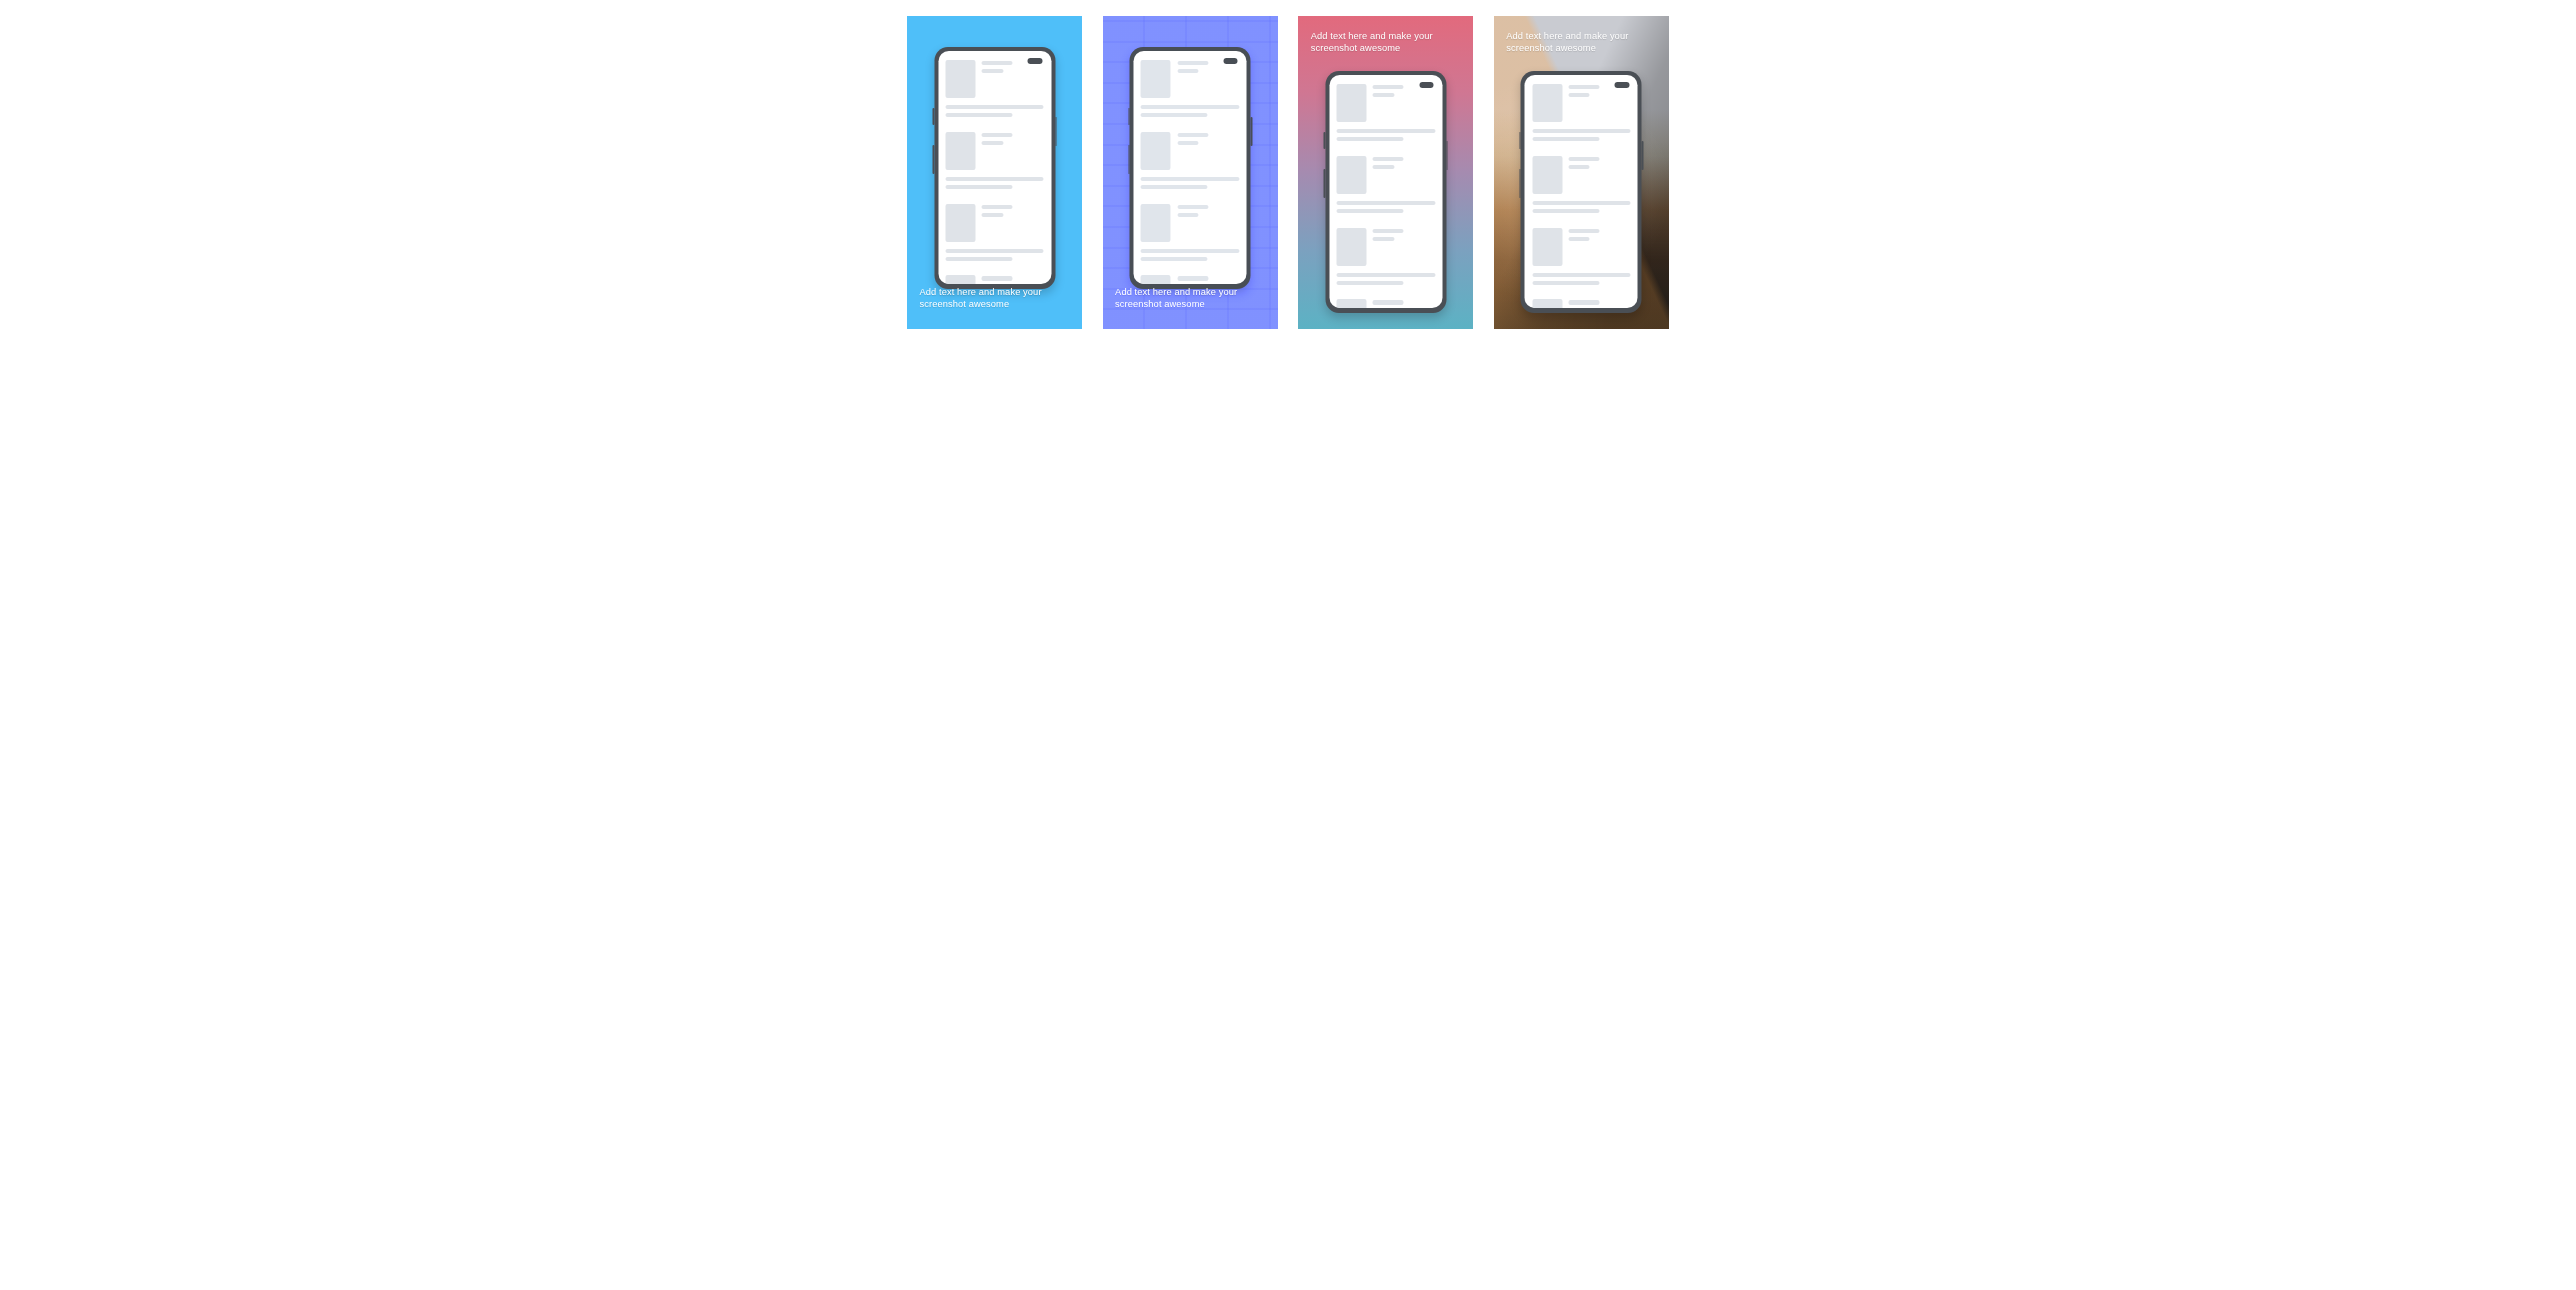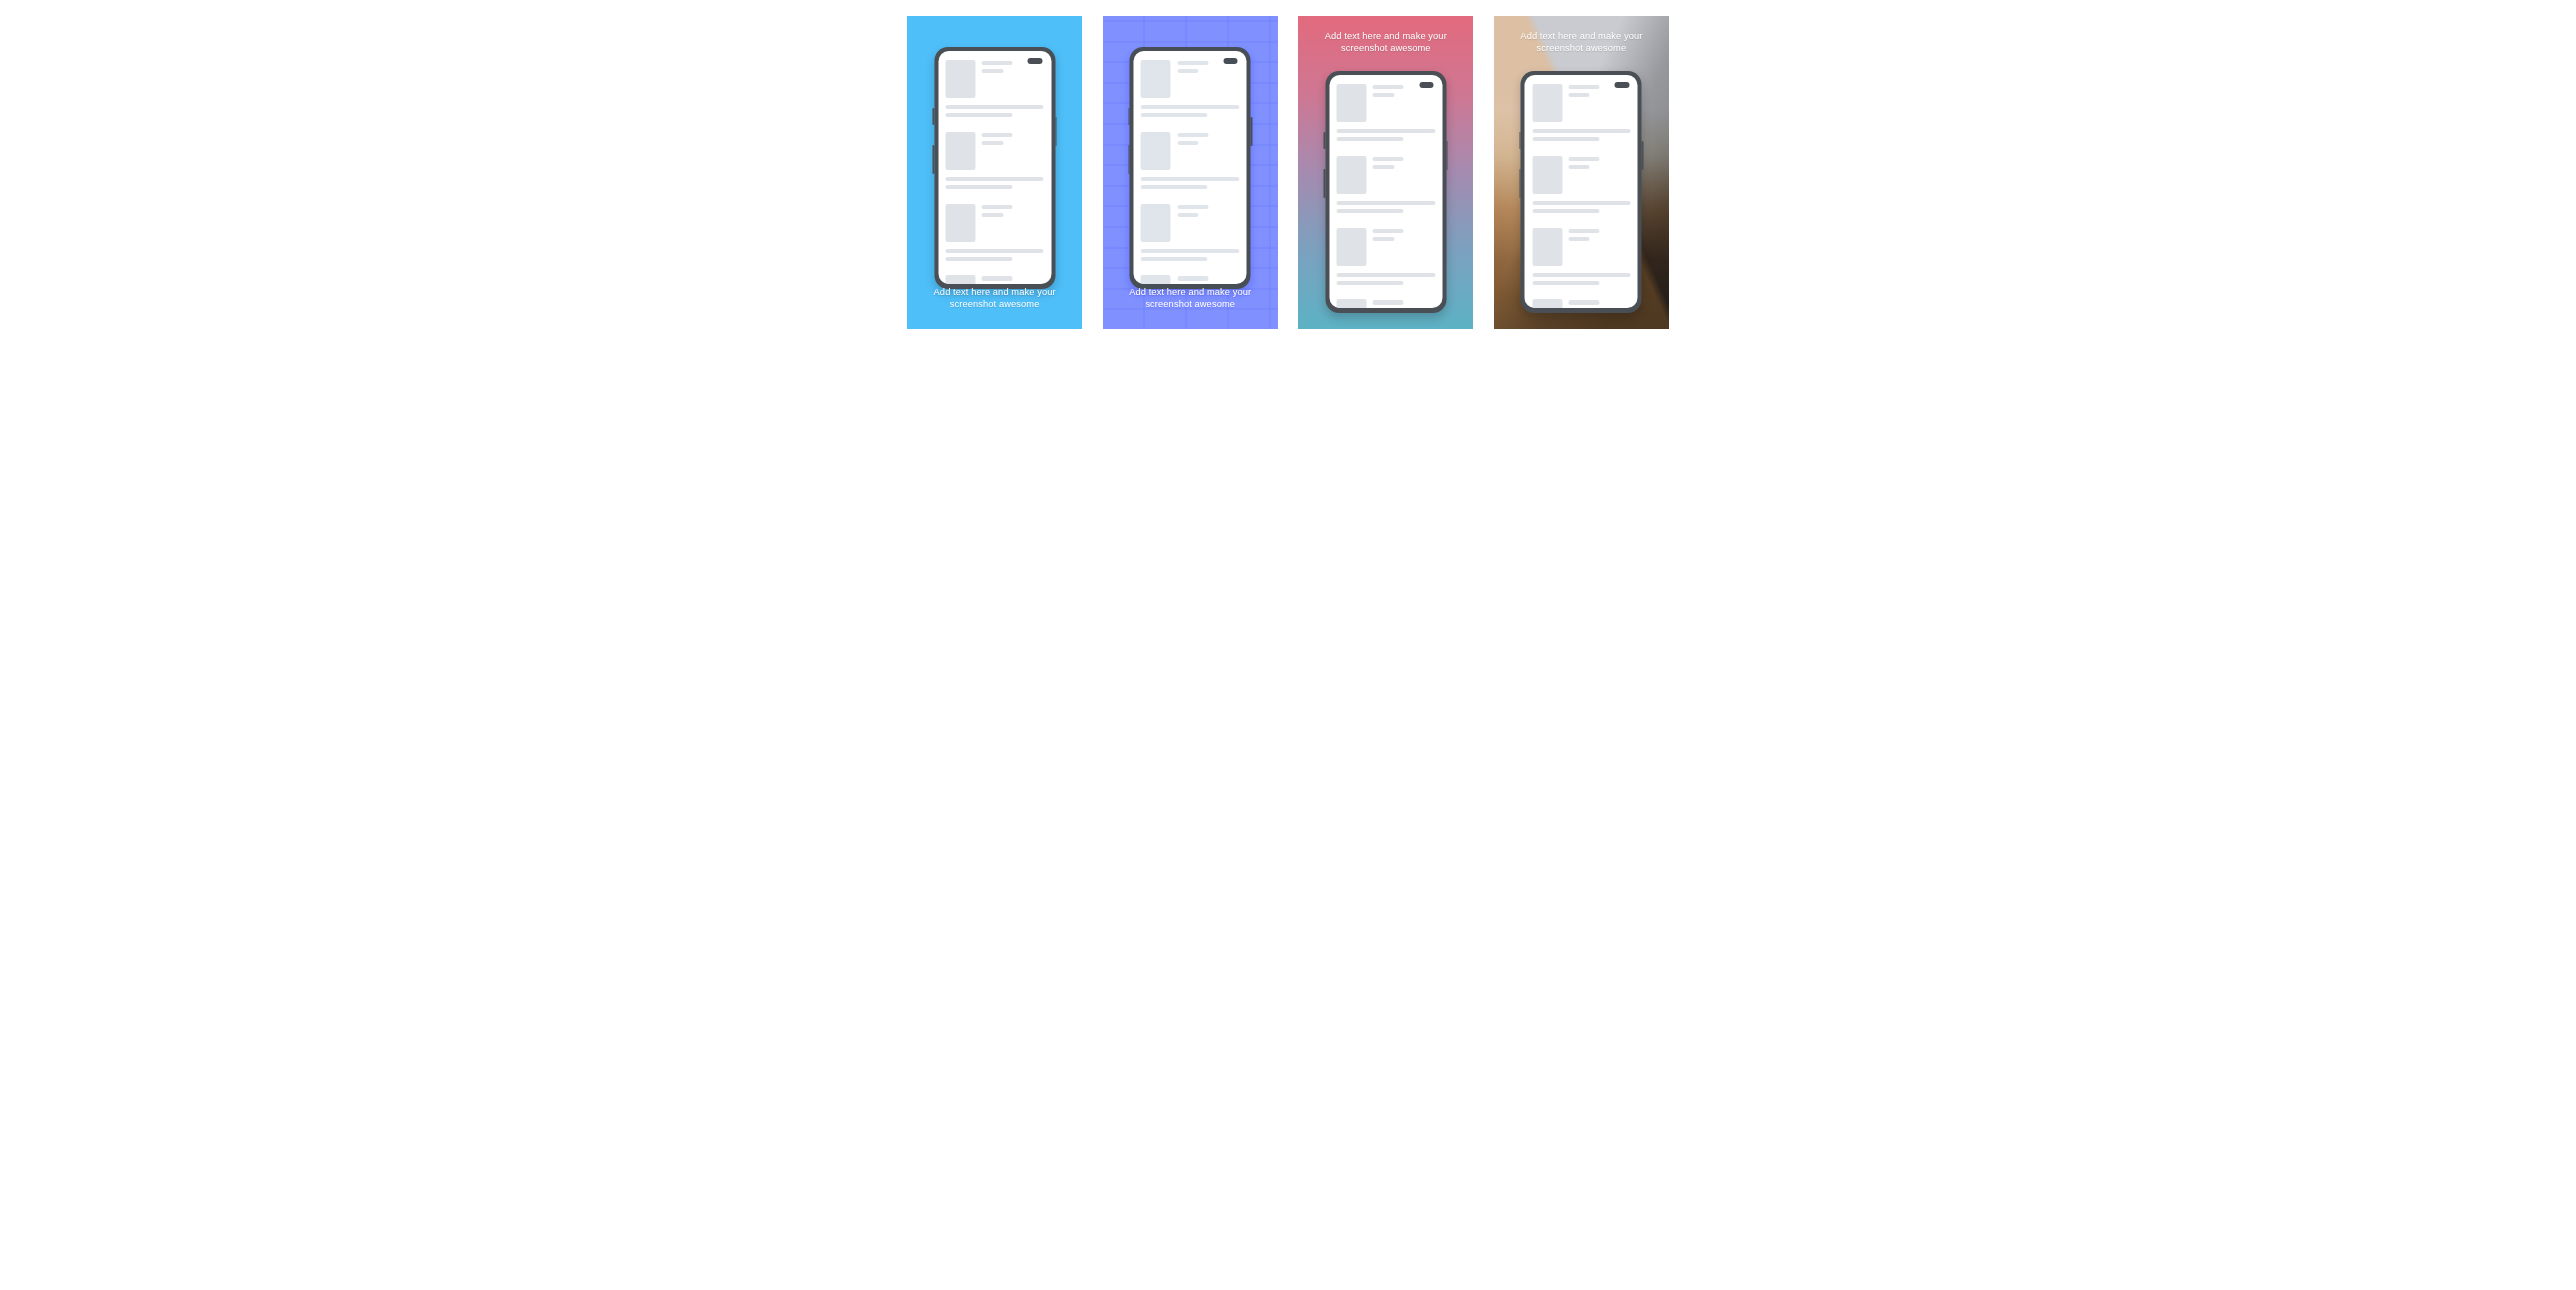--- a/index.html
+++ b/index.html
@@ -22,21 +22,21 @@
     overflow: hidden;
     display: flex;
     flex-direction: column;
     align-items: center;
     box-shadow: 0 0 0 0 transparent;
   }
   .caption {
     position: absolute;
     left: 0;
     right: 0;
-    text-align: center;
+    text-align: left;
     color: #ffffff;
     font-size: 9.3px;
     line-height: 1.35;
     padding: 0 12.4px;
     text-shadow: 0 0.5px 1px rgba(0,0,0,0.15);
     font-weight: 400;
     letter-spacing: 0.1px;
   }
   .caption.bottom { bottom: 17.5px; }
   .caption.top    { top: 14.4px; }

